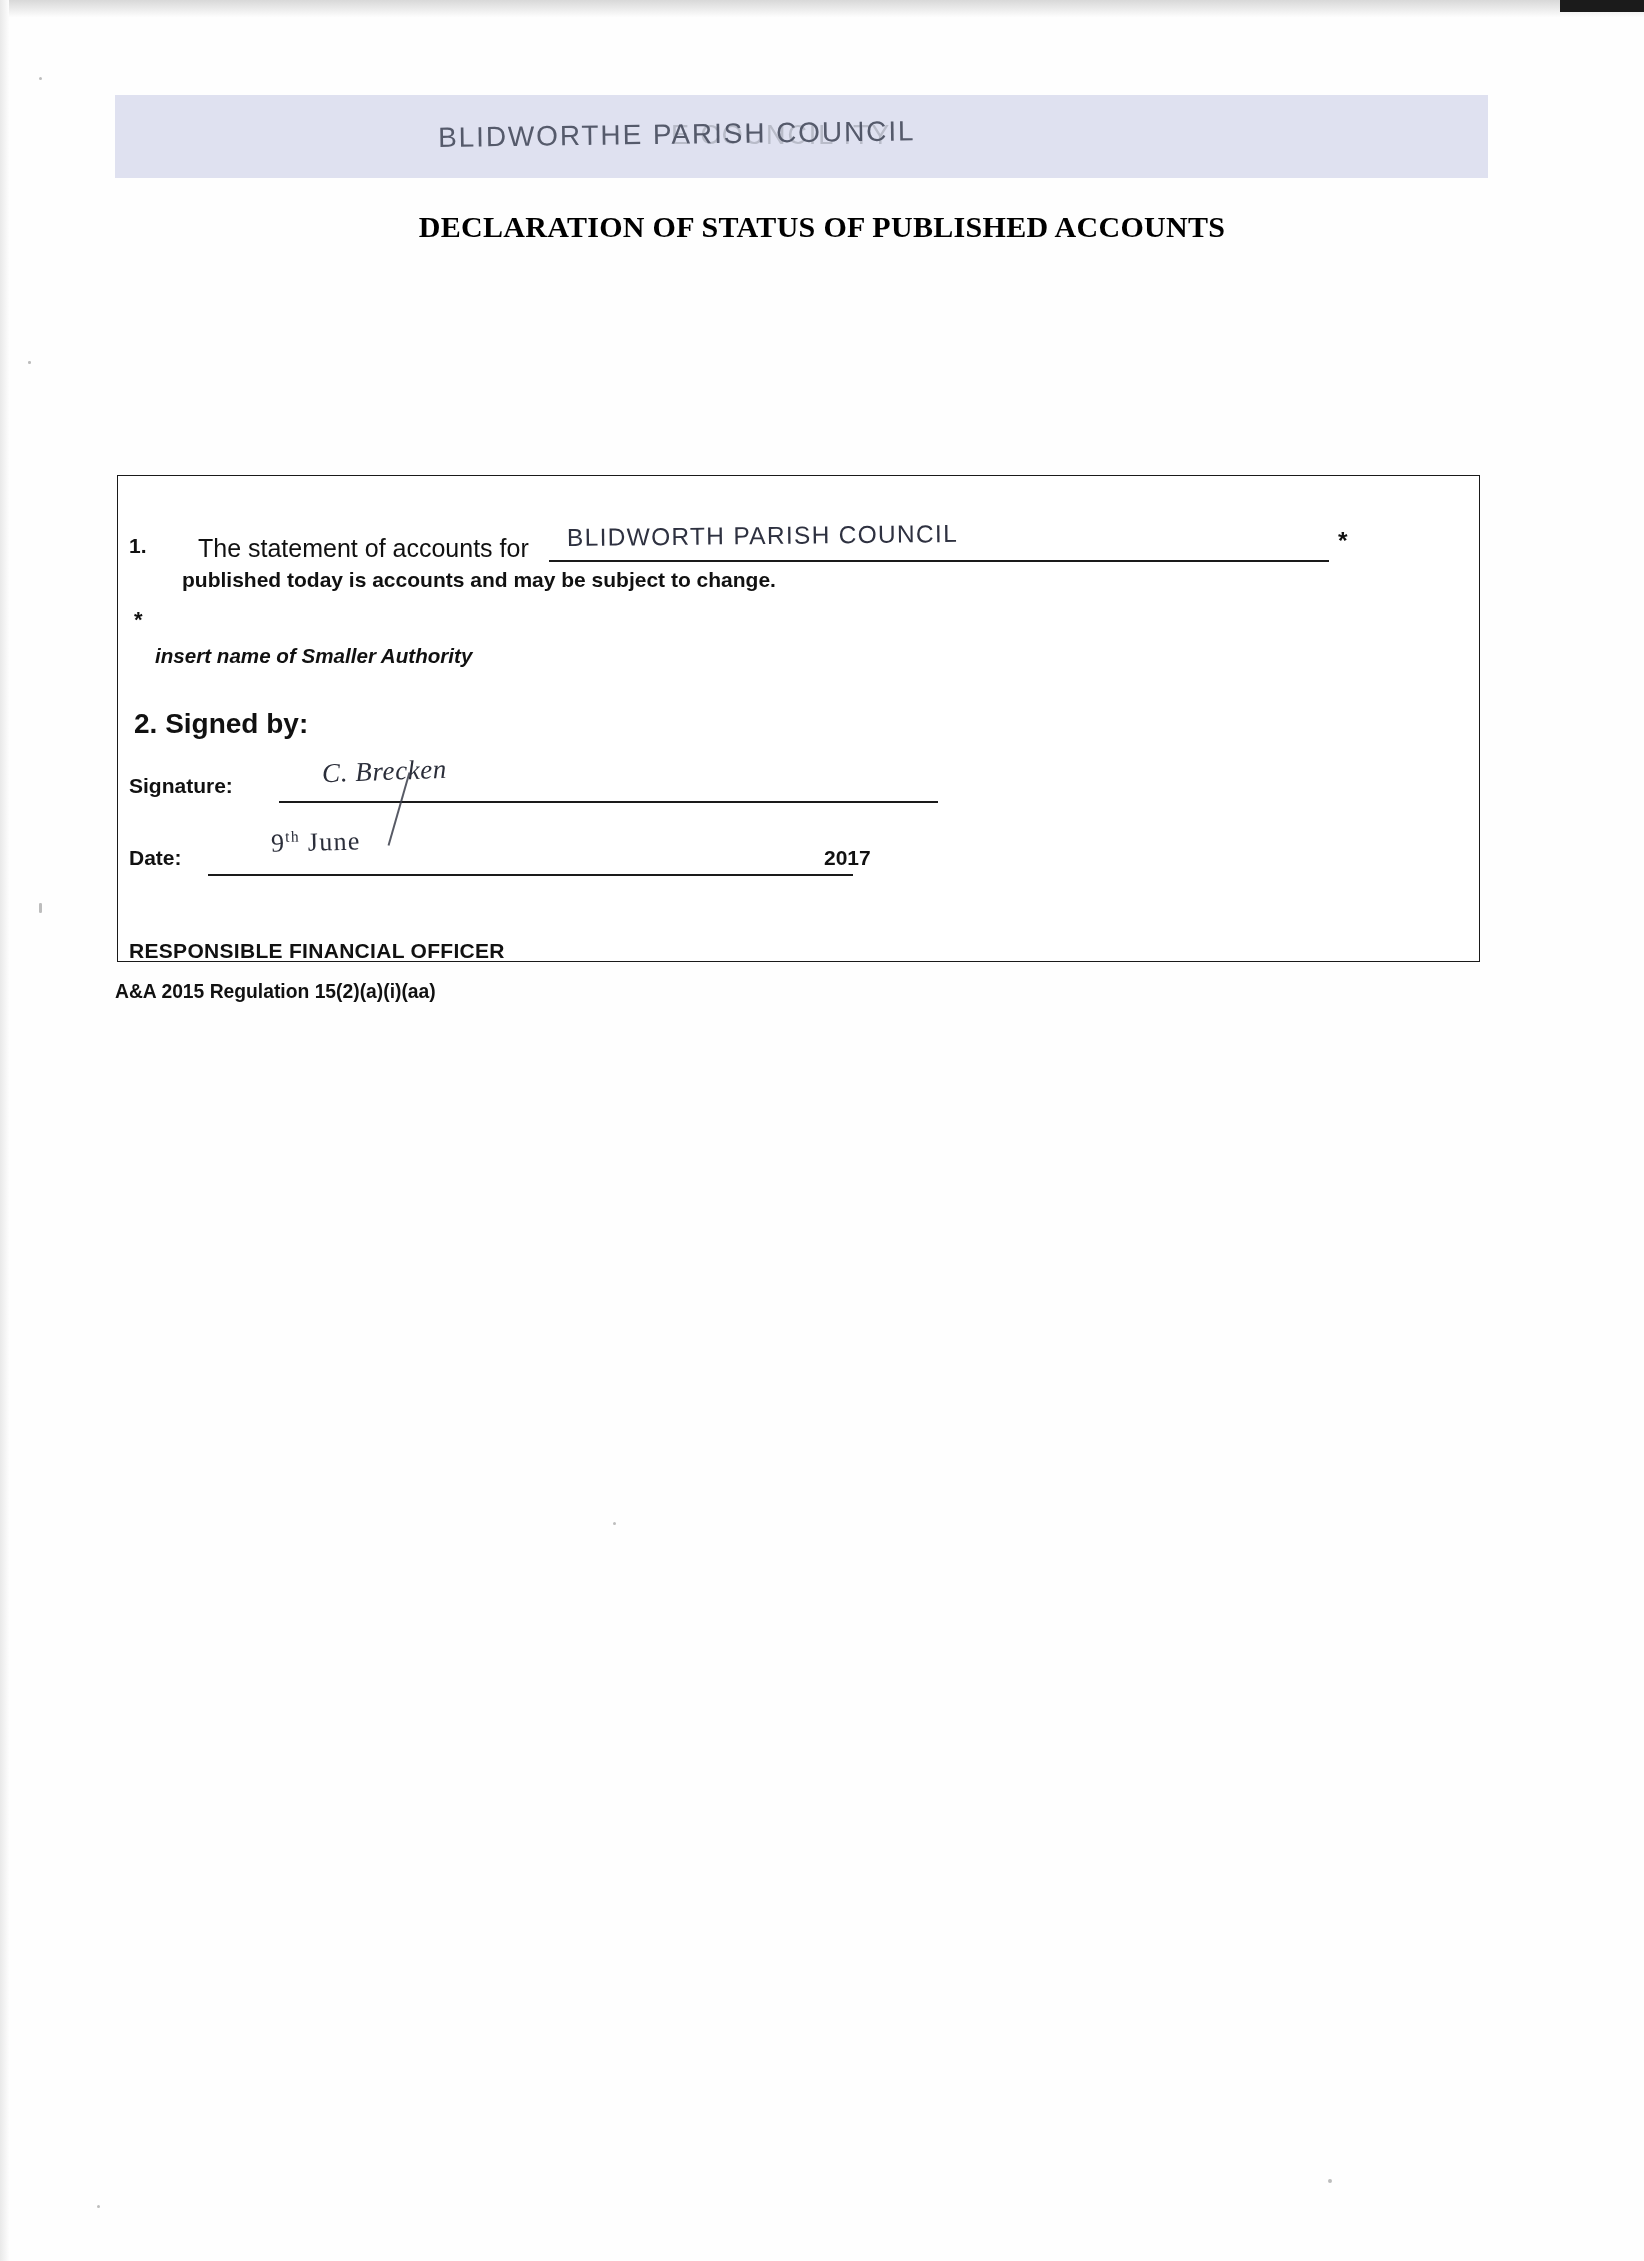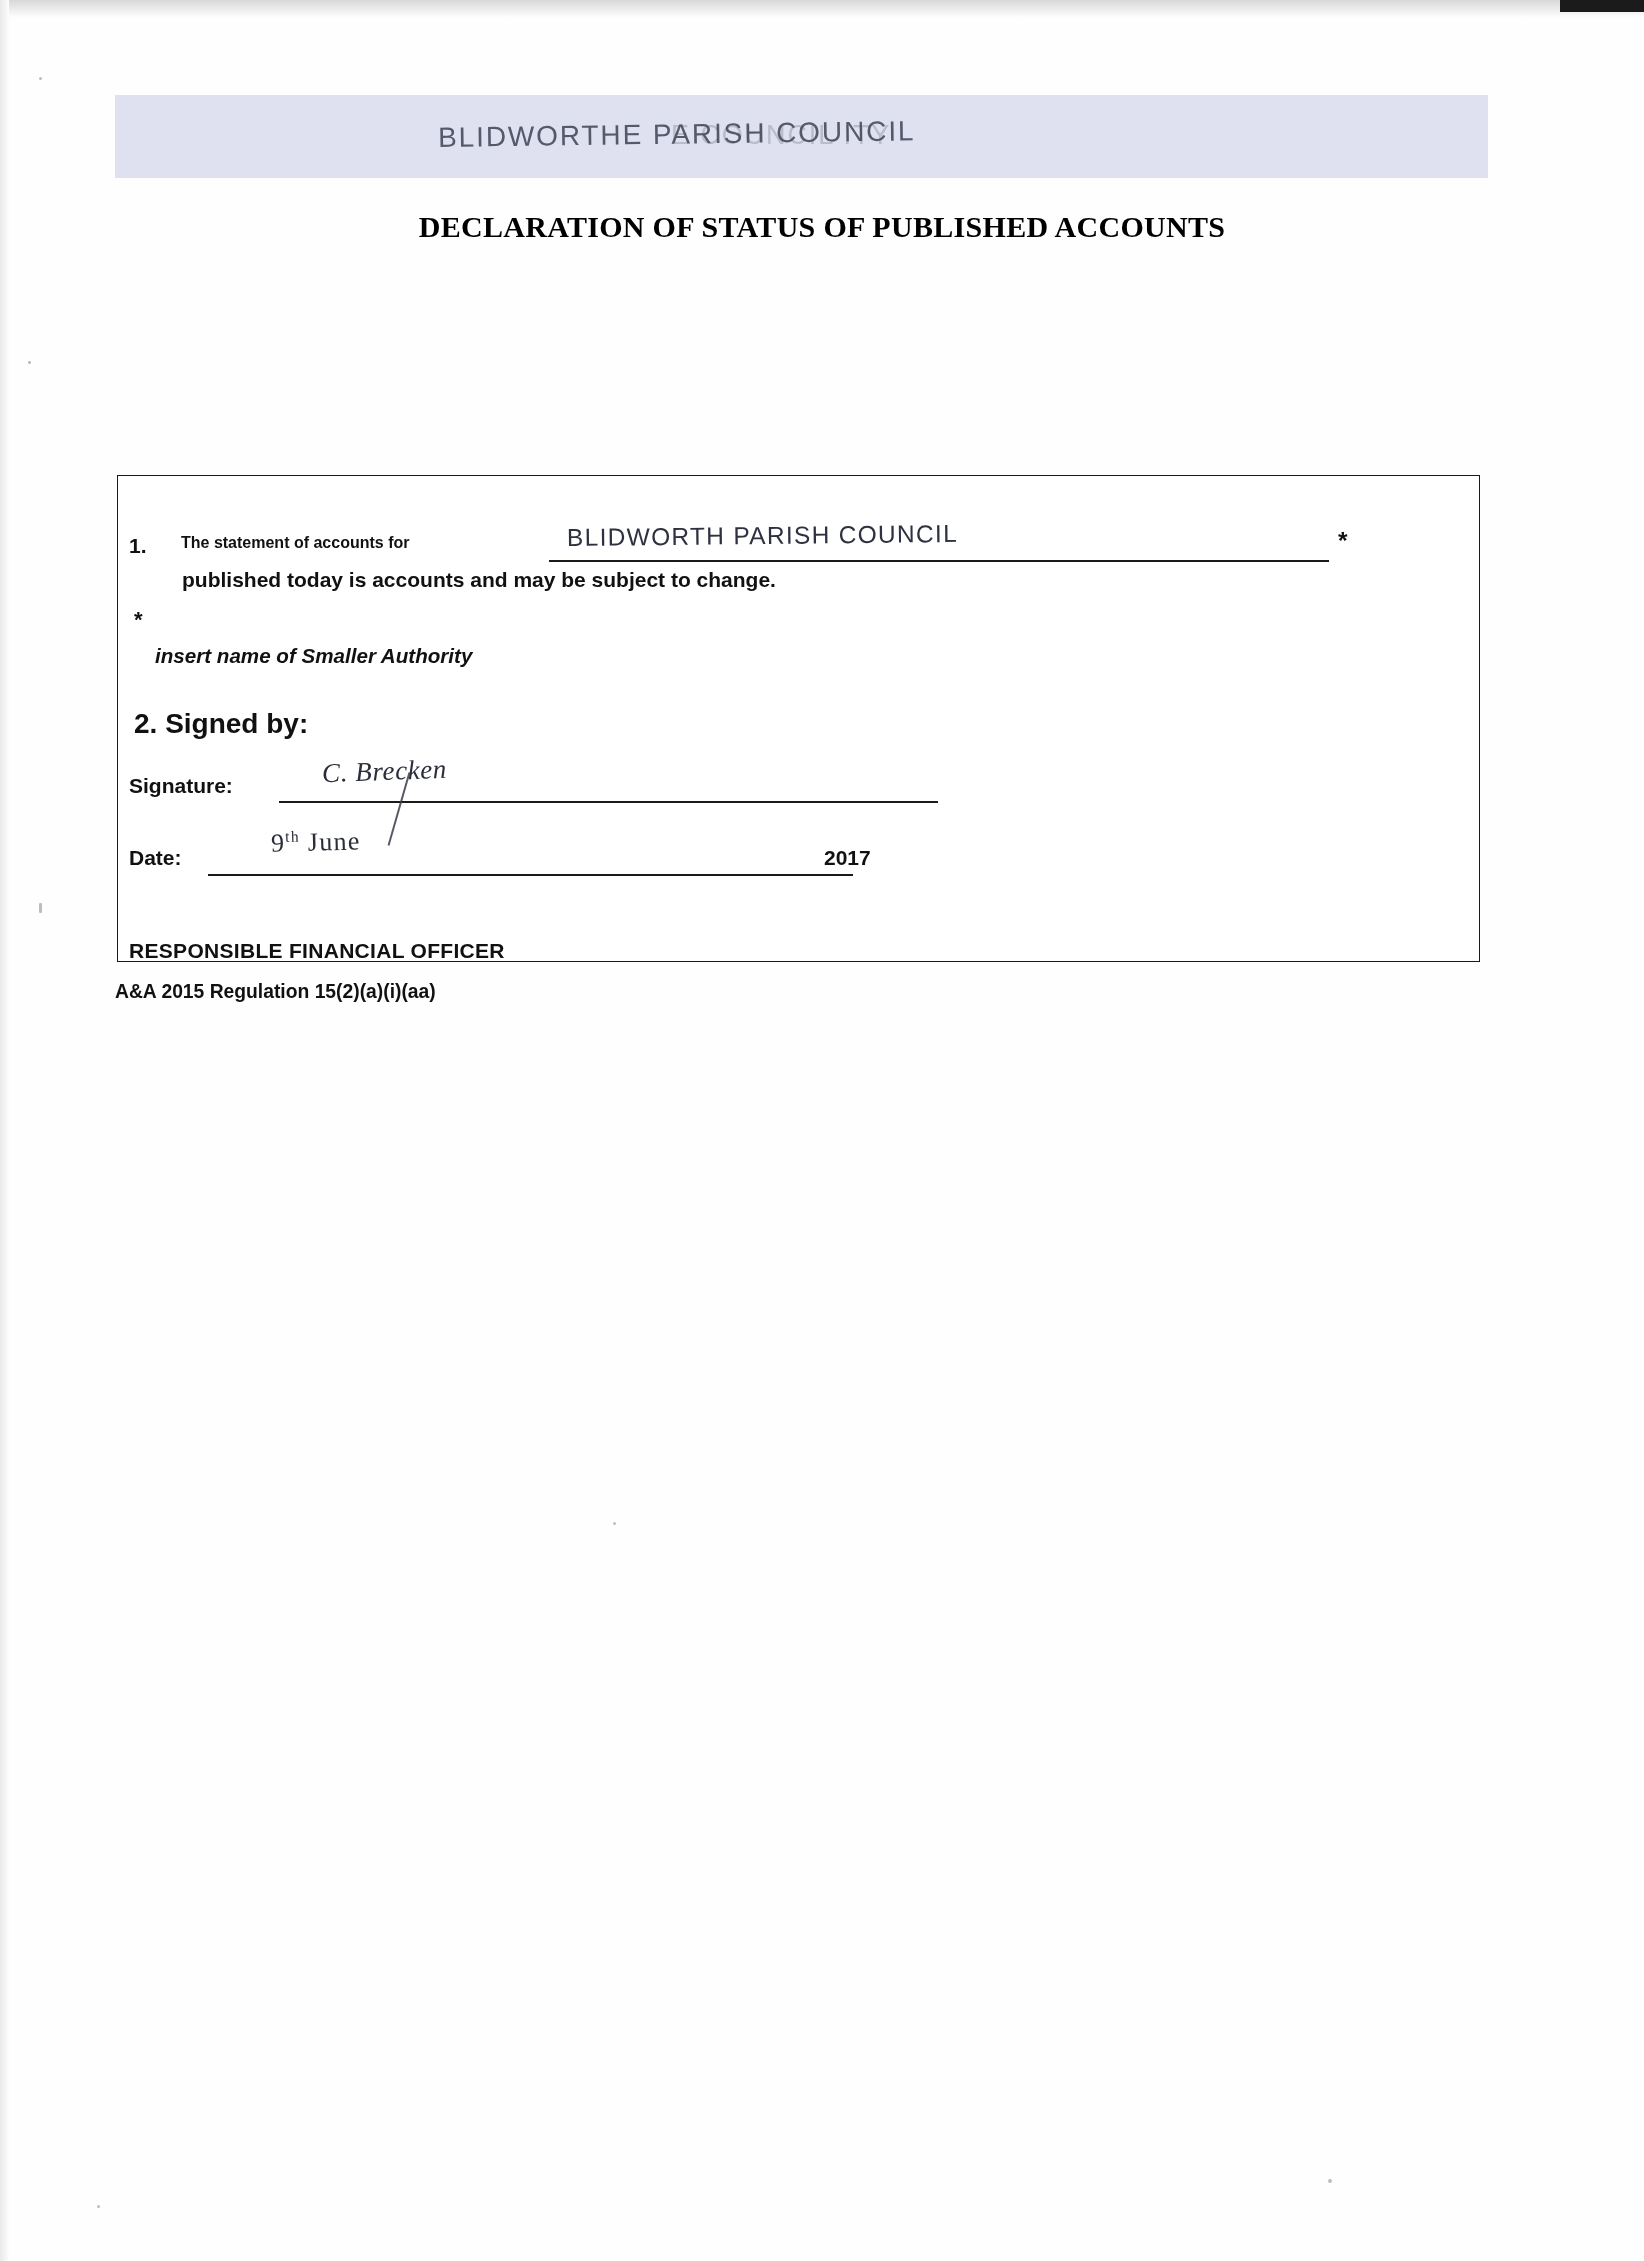--- a/index.html
+++ b/index.html
@@ -126,24 +126,24 @@
 
   .item-num {
     position: absolute;
     left: 129px;
     top: 534px;
     font-size: 21px;
     font-weight: bold;
   }
   .clause-line1 {
     position: absolute;
-    left: 181px;
+    left: 198px;
     top: 534px;
-    font-size: 16px;
-    font-weight: bold;
+    font-size: 25px;
+    font-weight: normal;
     white-space: nowrap;
   }
   .clause-line2 {
     position: absolute;
     left: 182px;
     top: 568px;
     font-size: 21px;
     font-weight: bold;
     white-space: nowrap;
   }

